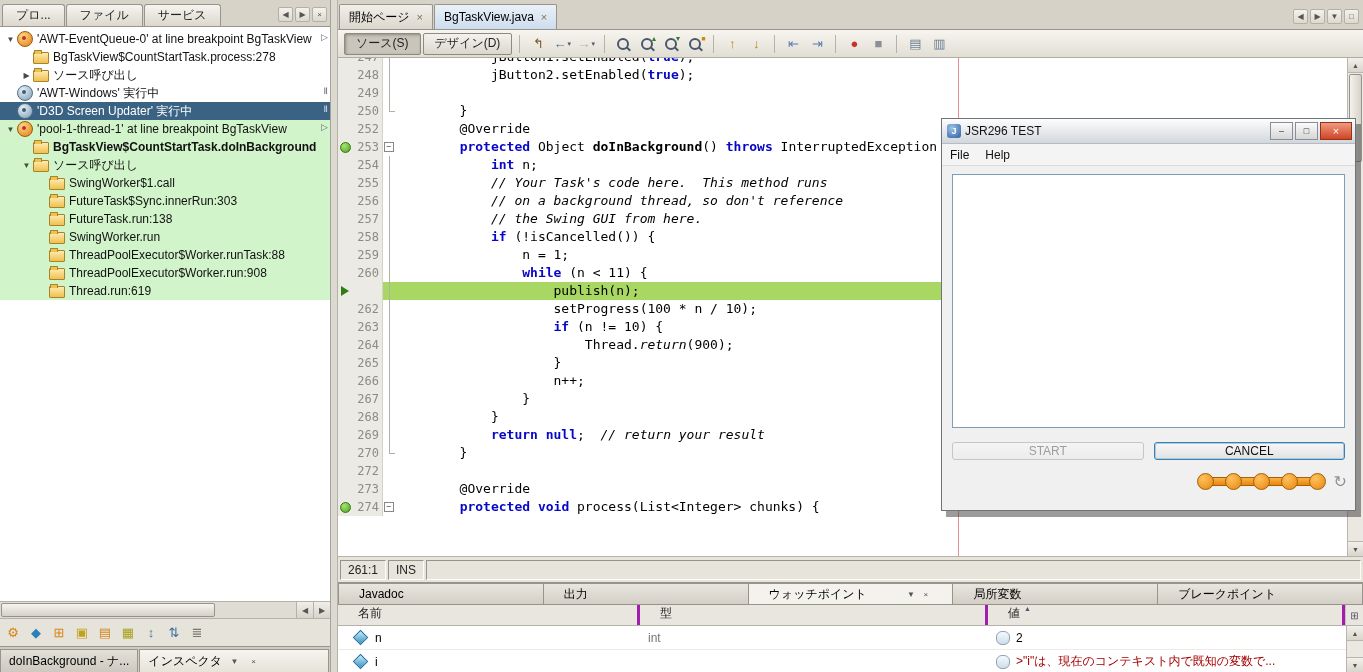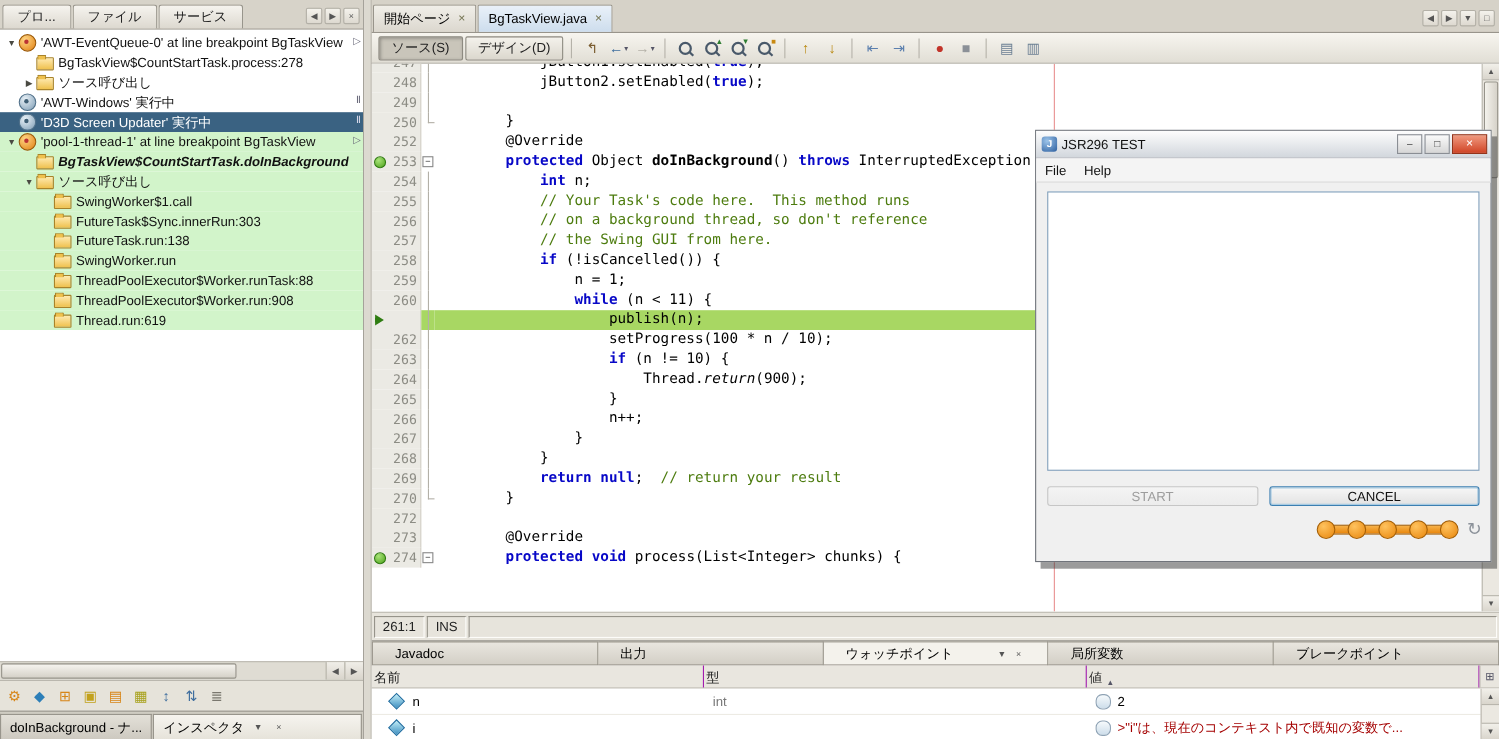--- a/index.html
+++ b/index.html
@@ -64,21 +64,21 @@
   .gut{width:44px;flex:none;background:#ebeae4;border-right:1px solid #d5d2c9;display:flex}
   .gl{width:14px;flex:none;position:relative}
   .gn{flex:1;text-align:right;padding-right:3px;color:#8c8c84;font-size:12px;font-family:"DejaVu Sans Mono",monospace}
   .fold{width:12px;flex:none;display:flex;justify-content:center;align-items:flex-start}
   .fv{border-left:1px solid #b3b0a7;height:18px}
   .fe{border-left:1px solid #b3b0a7;border-bottom:1px solid #b3b0a7;height:9px;width:5px;margin-right:-5px}
   .fold-box{width:8px;height:8px;margin-top:4px;border:1px solid #888;background:#fff;font-size:8px;line-height:7px;text-align:center;color:#444}
   .ct{flex:1;white-space:pre;padding-left:2px;color:#000}
   .cl.pc .ct,.cl.pc .fold{background:#a8d763}
   .tk{color:#0707c7;font-weight:bold}
-  .tc{color:#4d7c0f;}
+  .tc{color:#000000;font-style:italic}
   .tb{font-weight:bold}
   .ti{font-style:italic}
   .ann-ball{position:absolute;left:2px;top:4px;width:9px;height:9px;border-radius:50%;background:radial-gradient(circle at 35% 30%,#a8e478,#4ea21c);border:1px solid #2e7a10}
   .ann-pc{position:absolute;left:3px;top:4px;width:0;height:0;border-left:8px solid #2f7d12;border-top:5px solid transparent;border-bottom:5px solid transparent}
   .ann-pc::before{content:"";position:absolute;left:-8px;top:-2px;width:4px;height:4px;background:#2f7d12}
   .margin-line{position:absolute;left:620px;top:0;bottom:0;width:1px;background:#e89090}
   .vscroll{position:absolute;right:0;top:0;bottom:0;width:15px;background:#ebe8e1;border-left:1px solid #b9b6ad}
   .sb-btn{height:14px;display:flex;align-items:center;justify-content:center;font-size:7px;color:#555;border-bottom:1px solid #b9b6ad;background:linear-gradient(#f2f0ea,#d9d5cc)}
   .sb-btn.bottom{position:absolute;bottom:0;left:0;right:0;border-top:1px solid #b9b6ad;border-bottom:none}
   .sb-thumb{position:absolute;top:16px;left:1px;right:1px;height:86px;background:linear-gradient(90deg,#f4f2ec,#d6d2c9);border:1px solid #96938a;border-radius:2px}
@@ -89,21 +89,21 @@
 
   
   #bottom{height:89px;flex:none;display:flex;flex-direction:column;border-top:1px solid #96938a;background:#fff}
   .bt-tabs{height:22px;flex:none;display:flex;background:#cfccc2}
   .bt-tab{flex:1;display:flex;align-items:center;font-size:12px;padding:0 20px;border:1px solid #98948b;border-left-width:0;background:linear-gradient(#e9e6df,#d3cfc6);white-space:nowrap;overflow:hidden}
   .bt-tab:first-child{border-left-width:1px}
   .bt-tab.active{background:#f4f2ec}
   .bt-tab .mini-btn{border:none;background:none;margin-left:auto}
   .bt-tab .mini-btn + .mini-btn{margin-left:2px}
   .vt-header{height:20px;flex:none;display:flex;background:#e9e6df;border-bottom:1px solid #b5b2a9;font-size:12px;color:#222}
-  .vh{display:flex;align-items:flex-end;padding-left:2px;border-right:1px solid #a21caf;gap:4px}
+  .vh{display:flex;align-items:flex-start;padding-left:20px;border-right:3px solid #a21caf;gap:4px}
   .c-name{width:302px;flex:none;box-sizing:border-box}
   .c-type{width:348px;flex:none;box-sizing:border-box}
   .c-val{flex:1;min-width:0;box-sizing:border-box}
   .sort{font-size:7px;color:#556}
   .vh-corner{width:17px;flex:none;display:flex;align-items:center;justify-content:center;font-size:10px;color:#556;border-left:1px solid #c4c1b8}
   .vt-rows{flex:1;position:relative;background:#fff;overflow:hidden}
   .vrow{height:23px;display:flex;align-items:center;font-size:12px;border-bottom:1px solid #edebe4}
   .vc{display:flex;align-items:center;padding-left:8px;overflow:hidden;white-space:nowrap;height:100%}
   .wdia{width:9px;height:9px;transform:rotate(45deg);background:linear-gradient(135deg,#c2eef8,#3e8fc0);border:1px solid #1f6da0;margin:0 9px 0 9px;flex:none}
   .ttype{color:#777}
@@ -184,21 +184,21 @@
           <span class="tindent" style="width: 4px;"></span>
           <span class="exp">▼</span>
           <span class="ico threads"></span>
           <span class="tlabel">'pool-1-thread-1' at line breakpoint BgTaskView</span>
           <span class="rstat">▷</span>
         </div>
         <div class="trow green">
           <span class="tindent" style="width: 20px;"></span>
           <span class="exp"></span>
           <span class="ico frame"></span>
-          <span class="tlabel" style="font-weight: bold; font-style: italic;">BgTaskView$CountStartTask.doInBackground</span>
+          <span class="tlabel" style="font-weight: bold;">BgTaskView$CountStartTask.doInBackground</span>
         </div>
         <div class="trow green">
           <span class="tindent" style="width: 20px;"></span>
           <span class="exp">▼</span>
           <span class="ico frame"></span>
           <span class="tlabel">ソース呼び出し</span>
         </div>
         <div class="trow green">
           <span class="tindent" style="width: 36px;"></span>
           <span class="exp"></span>

